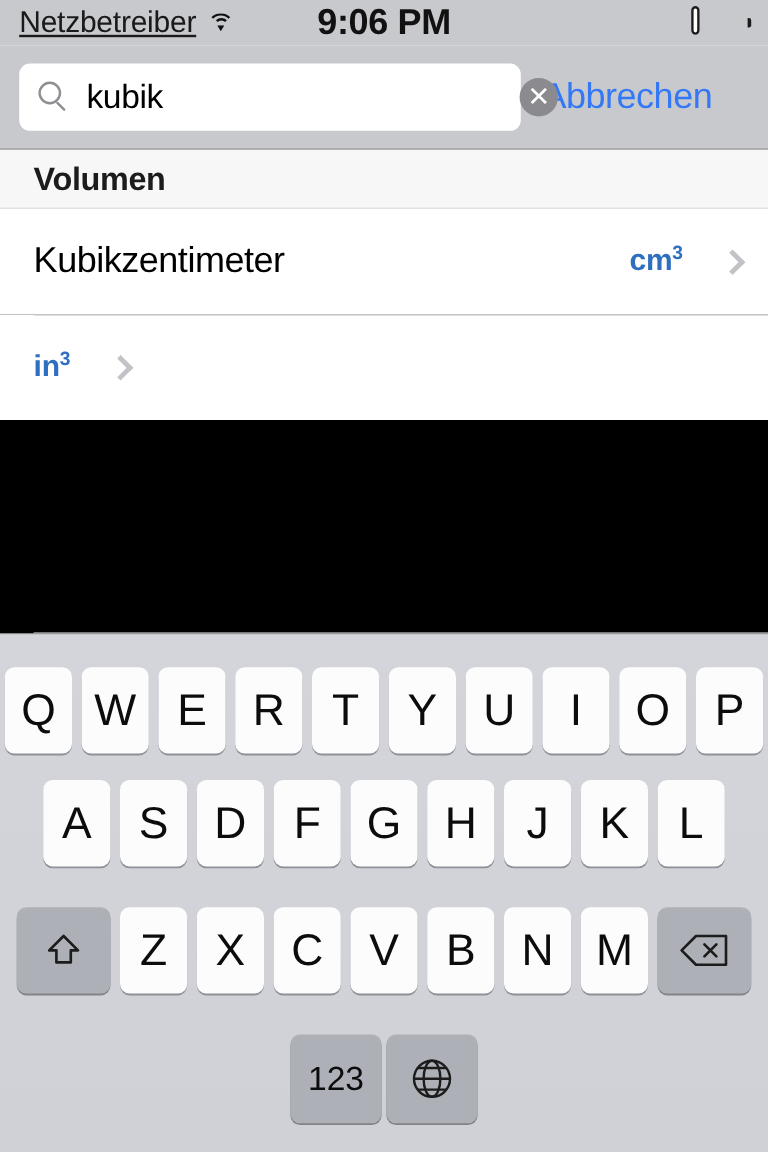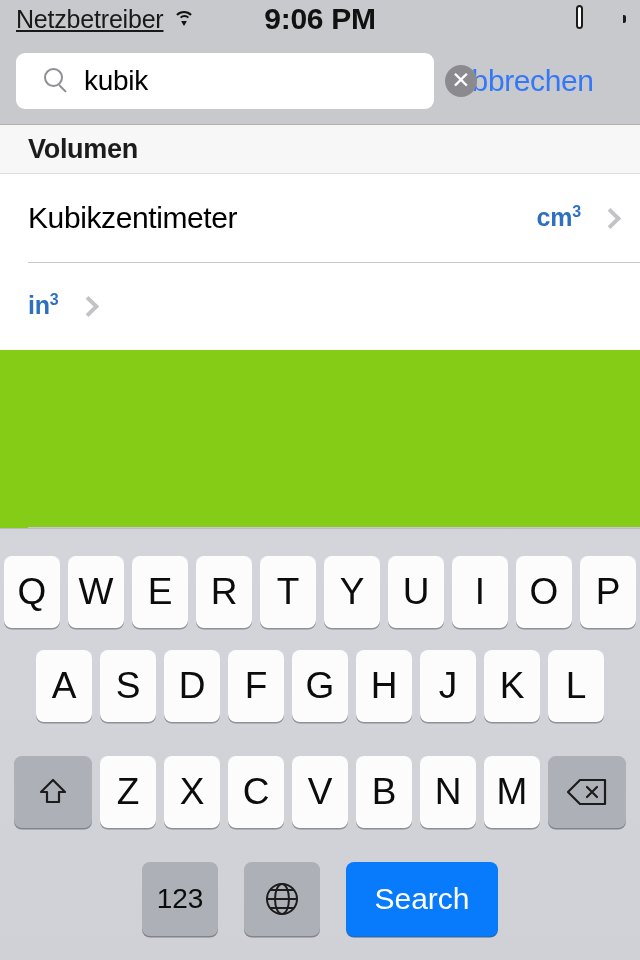--- a/index.html
+++ b/index.html
@@ -49,21 +49,21 @@
     background:#1b1b1b; border-radius:0 2px 2px 0;
   }
 
   
   .searchbar {
     position:absolute; top:38px; left:0; width:640px; height:86px;
     background:#c8c9cd; display:flex; align-items:center; padding:0 16px;
   }
   .searchfield {
     position:relative; width:418px; height:56px; background:#fff;
-    border-radius:9px; display:flex; align-items:center; padding:0 20px;
+    border-radius:9px; display:flex; align-items:center; padding:0 8px;
   }
   .magnifier { width:26px; height:26px; position:relative; margin-left:8px; flex:none; }
   .magnifier .ring {
     position:absolute; left:0; top:0; width:19px; height:19px;
     border:2.3px solid #8e8e93; border-radius:50%;
   }
   .magnifier .handle {
     position:absolute; left:15px; top:16px; width:10px; height:2.3px;
     background:#8e8e93; border-radius:2px; transform:rotate(45deg); transform-origin:left center;
   }
@@ -80,29 +80,29 @@
   .clear-btn span {
     color:#fff; font-size:23px; line-height:1; font-weight:300; margin-top:-2px;
   }
   .cancel-btn {
     background:none; border:none; cursor:pointer; margin-left:18px;
     font-family:"Liberation Sans", sans-serif;
     font-size:30px; color:#3478f6; letter-spacing:-0.4px; white-space:nowrap;
   }
 
   
-  .list { position:absolute; top:124px; left:0; width:640px; height:404px; background:#84cc16; overflow:hidden; }
+  .list { position:absolute; top:124px; left:0; width:640px; height:404px; background:#000000; overflow:hidden; }
   .section-header {
     height:50px; background:#f7f7f7; display:flex; align-items:center;
     padding-left:28px; border-top:1px solid #b2b2b2; border-bottom:1px solid #e0e0e0;
   }
   .section-header .t { font-size:27px; font-weight:bold; color:#1c1c1c; letter-spacing:-0.3px; }
   .row {
     position:relative; height:88px; background:#fff;
-    display:flex; align-items:center; padding:0 16px 0 28px; cursor:pointer;
+    display:flex; align-items:center; padding:0 16px 0 28px; cursor:pointer;gap:12px;
   }
   .row + .row::before {
     content:""; position:absolute; top:0; left:28px; right:0; height:1px; background:#c8c7cc;
   }
   .row-title { flex:1; font-size:30px; color:#000; letter-spacing:-0.4px; }
   .row-unit { font-size:25px; color:#2f6fc0; letter-spacing:-0.2px;font-weight:bold; }
   .row-unit sup { font-size:16px; vertical-align:super; }
   .chev {
     width:15px; height:15px; margin-left:22px; margin-right:6px;
     border-right:4px solid #c3c3c7; border-top:4px solid #c3c3c7;
@@ -113,21 +113,21 @@
   
   .keyboard {
     position:absolute; top:528px; left:0; width:640px; height:432px;
     background:linear-gradient(#d3d5da, #cfd1d6);
     border-top:1px solid #b9bbc0;
   }
   .krow { display:flex; align-items:center; justify-content:center; }
   .krow.r1 { height:104px; padding-top:22px; gap:8px; }
   .krow.r2 { height:106px; gap:8px; }
   .krow.r3 { height:106px; gap:8px; }
-  .krow.r4 { height:108px; gap:26px; padding:0 4px; }
+  .krow.r4 { height:108px; gap:4px; padding:0 4px; }
   .key {
     background:#fcfcfd; border-radius:8px; border:none;
     box-shadow:0 1.5px 0 rgba(130,133,140,0.85);
     font-family:"Liberation Sans", sans-serif;
     font-size:37px; color:#0c0c0c; display:flex; align-items:center; justify-content:center;
     cursor:pointer; font-weight:400;
   }
   .key.letter { width:56px; height:72px; }
   .key.mod {
     background:#adb0b6; box-shadow:0 1.5px 0 rgba(120,123,130,0.9);
@@ -263,16 +263,15 @@
         <span class="globe-ico">
           <svg width="38" height="38" viewBox="0 0 38 38">
             <circle cx="19" cy="19" r="15" fill="none" stroke="#1c1c1c" stroke-width="2"></circle>
             <ellipse cx="19" cy="19" rx="7" ry="15" fill="none" stroke="#1c1c1c" stroke-width="2"></ellipse>
             <line x1="4" y1="19" x2="34" y2="19" stroke="#1c1c1c" stroke-width="2"></line>
             <line x1="7" y1="10" x2="31" y2="10" stroke="#1c1c1c" stroke-width="2"></line>
             <line x1="7" y1="28" x2="31" y2="28" stroke="#1c1c1c" stroke-width="2"></line>
           </svg>
         </span>
       </button>
-      <button class="key search">Search</button>
     </div>
   </div>
 </div>
 
 </body></html>

